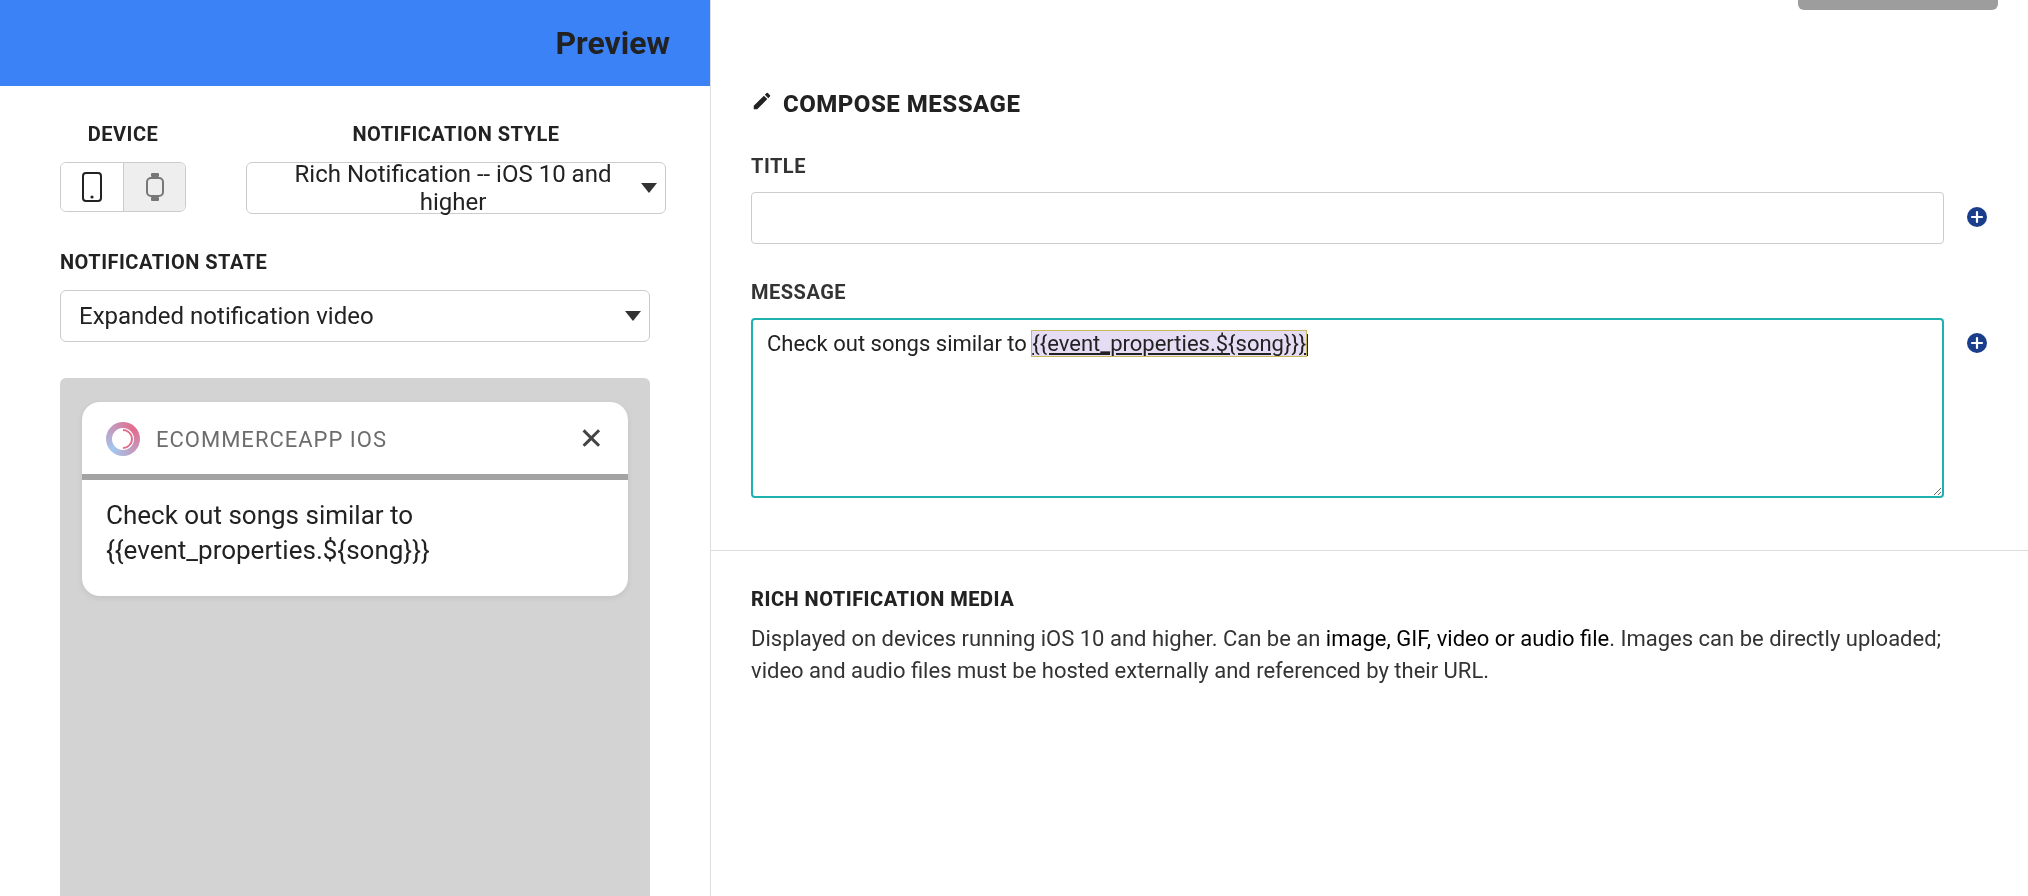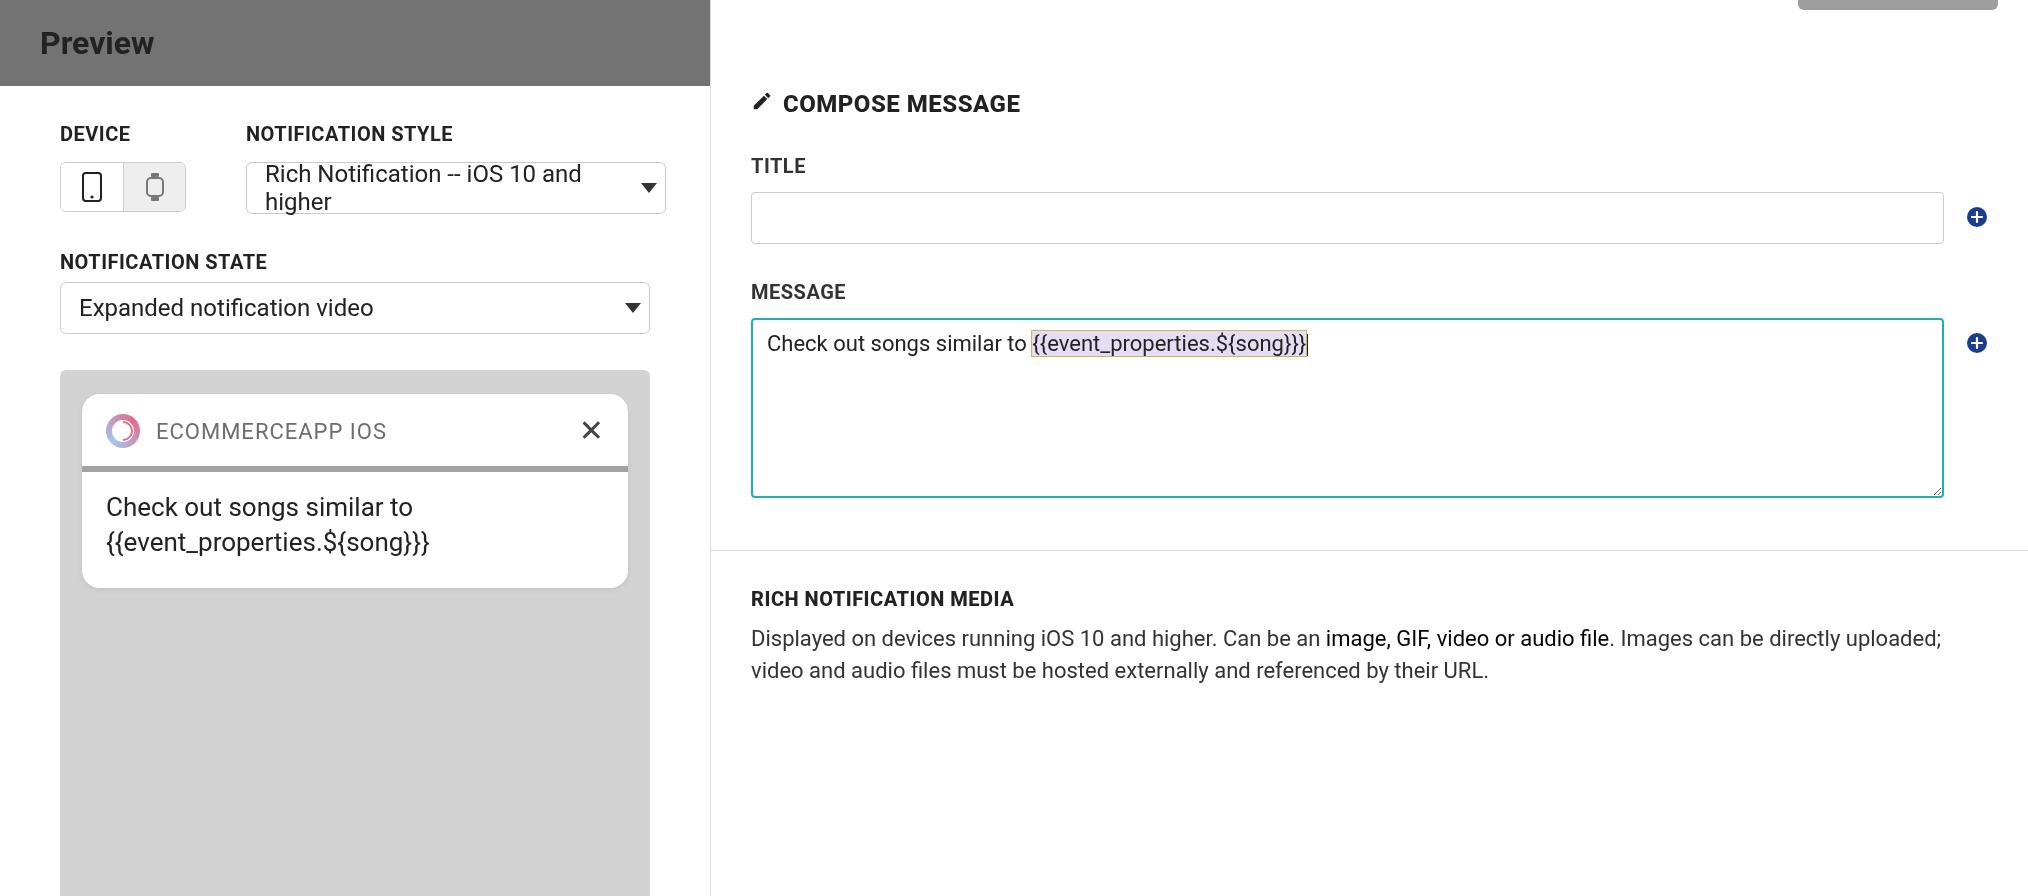--- a/index.html
+++ b/index.html
@@ -18,39 +18,41 @@
   }
   
   .left {
     width: 710px;
     flex-shrink: 0;
     display: flex;
     flex-direction: column;
     background: #fff;
   }
   .preview-header {
-    background: #737373;
+    background: #3b82f6;
     padding: 24px 40px;
+    text-align: right;
   }
   .preview-header h2 {
     font-size: 32px;
     font-weight: 700;
     color: #222;
   }
   .preview-body {
     background: #fff;
     padding: 36px 60px 0 60px;
     flex: 1;
     display: flex;
     flex-direction: column;
   }
   .row-controls {
     display: flex;
     gap: 60px;
     align-items: flex-start;
+    text-align: center;
   }
   .control-group { display: flex; flex-direction: column; gap: 16px; }
   .label-small {
     font-size: 20px;
     font-weight: 700;
     letter-spacing: 0.5px;
     color: #222;
   }
   .toggle-group {
     display: inline-flex;
@@ -80,21 +82,21 @@
     align-items: center;
     justify-content: space-between;
     padding: 0 8px 0 18px;
     background: #fff;
     cursor: pointer;
     min-width: 420px;
     font-size: 24px;
     color: #222;
   }
   .select-full { width: 100%; }
-  .state-row { margin-top: 36px; display:flex; flex-direction:column; gap:8px;justify-content:flex-end; }
+  .state-row { margin-top: 36px; display:flex; flex-direction:column; gap:16px;justify-content:flex-end; }
 
   .device-preview-area {
     margin-top: 36px;
     background: #d3d3d3;
     border-radius: 6px 6px 0 0;
     padding: 24px 22px;
     flex: 1;
   }
   .notif-card {
     background: #fff;
@@ -223,20 +225,21 @@
     left: 16px;
     font-size: 22px;
     line-height: 1.3;
     pointer-events: none;
     white-space: nowrap;
   }
   .msg-var {
     background: #e6ddf5;
     outline: 1px solid #c9b85a;
     padding: 0 0px;
+    text-decoration: underline;
   }
   .cursor-bar {
     display:inline-block;
     width:1px;
     height:22px;
     background:#222;
     vertical-align:middle;
     margin-left:1px;
   }
   .plus-circle {

